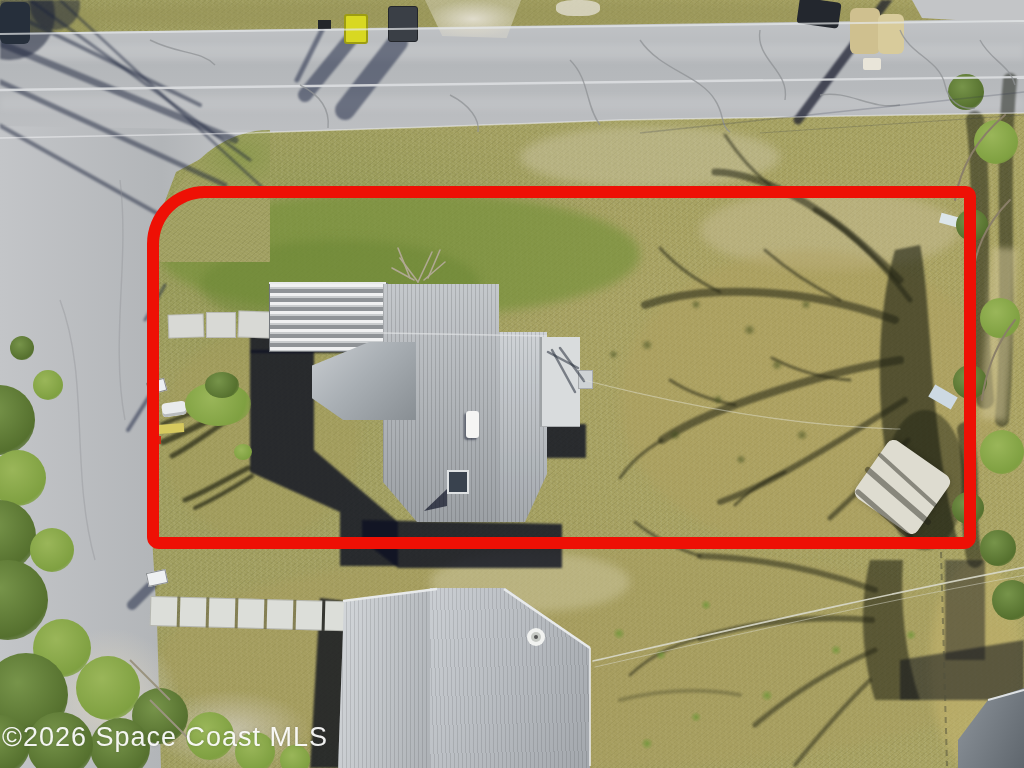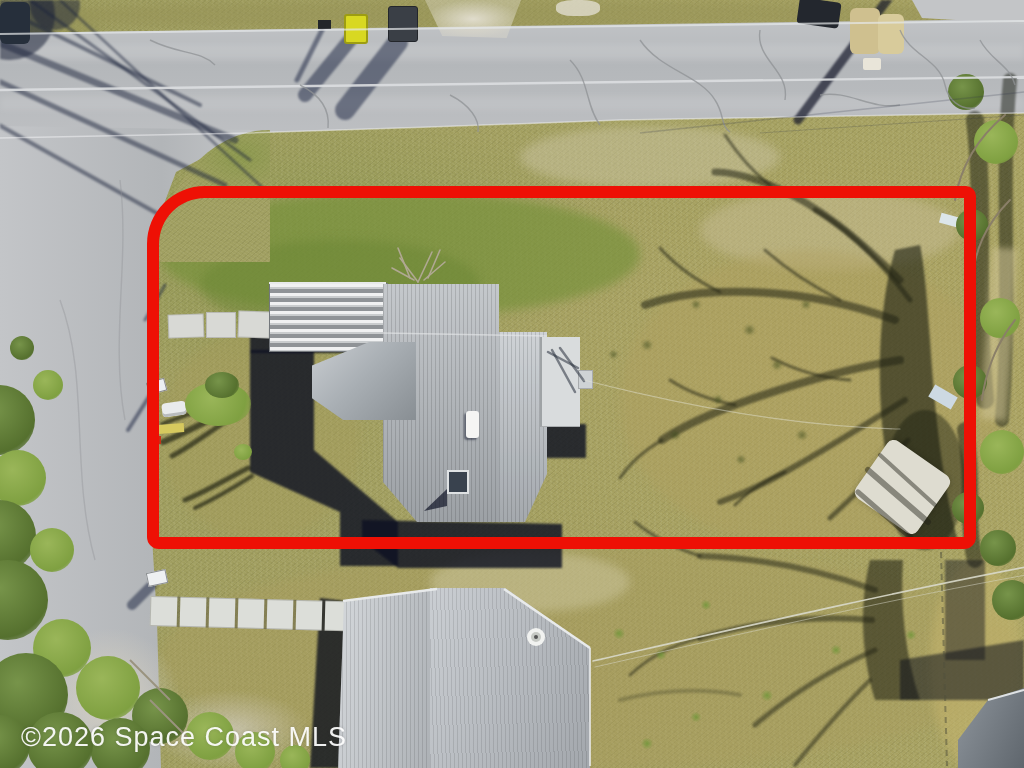--- a/index.html
+++ b/index.html
@@ -96,21 +96,21 @@
   #sand-top2{left:556px;top:0;width:44px;height:16px;background:rgba(225,221,208,.8);border-radius:40%;}
   #apron-tr{left:912px;top:0;width:112px;height:24px;background:#c3c5c7;clip-path:polygon(0 0,112px 0,112px 24px,10px 18px);}
   #sand-sw{left:40px;top:628px;width:140px;height:140px;background:radial-gradient(closest-side, rgba(214,209,194,.95), rgba(214,209,194,0));}
   #sand-sw2{left:150px;top:690px;width:160px;height:80px;background:radial-gradient(closest-side, rgba(208,203,188,.8), rgba(208,203,188,0));}
   #car-tl{left:0;top:2px;width:30px;height:42px;background:#262f3b;border-radius:6px;}
   #path-right{left:986px;top:248px;width:26px;height:172px;background:rgba(208,197,150,.55);filter:blur(3px);transform:rotate(4deg);}
   
   #boundary{left:147px;top:186px;width:829px;height:363px;box-sizing:border-box;
     border:12px solid var(--c-boundary,#ee1005);
     border-radius:58px 10px 12px 12px;}
-  #watermark{left:21px;top:722px;font-size:27px;letter-spacing:1px;color:rgba(255,255,255,.93);
+  #watermark{left:2px;top:722px;font-size:27px;letter-spacing:1px;color:rgba(255,255,255,.93);
     text-shadow:0 0 3px rgba(60,60,60,.25);}
   svg.layer{position:absolute;left:0;top:0;}
 </style>
 </head>
 <body>
 
 <div class="stage">
 
   <div class="abs" id="grass-base"></div>
 

